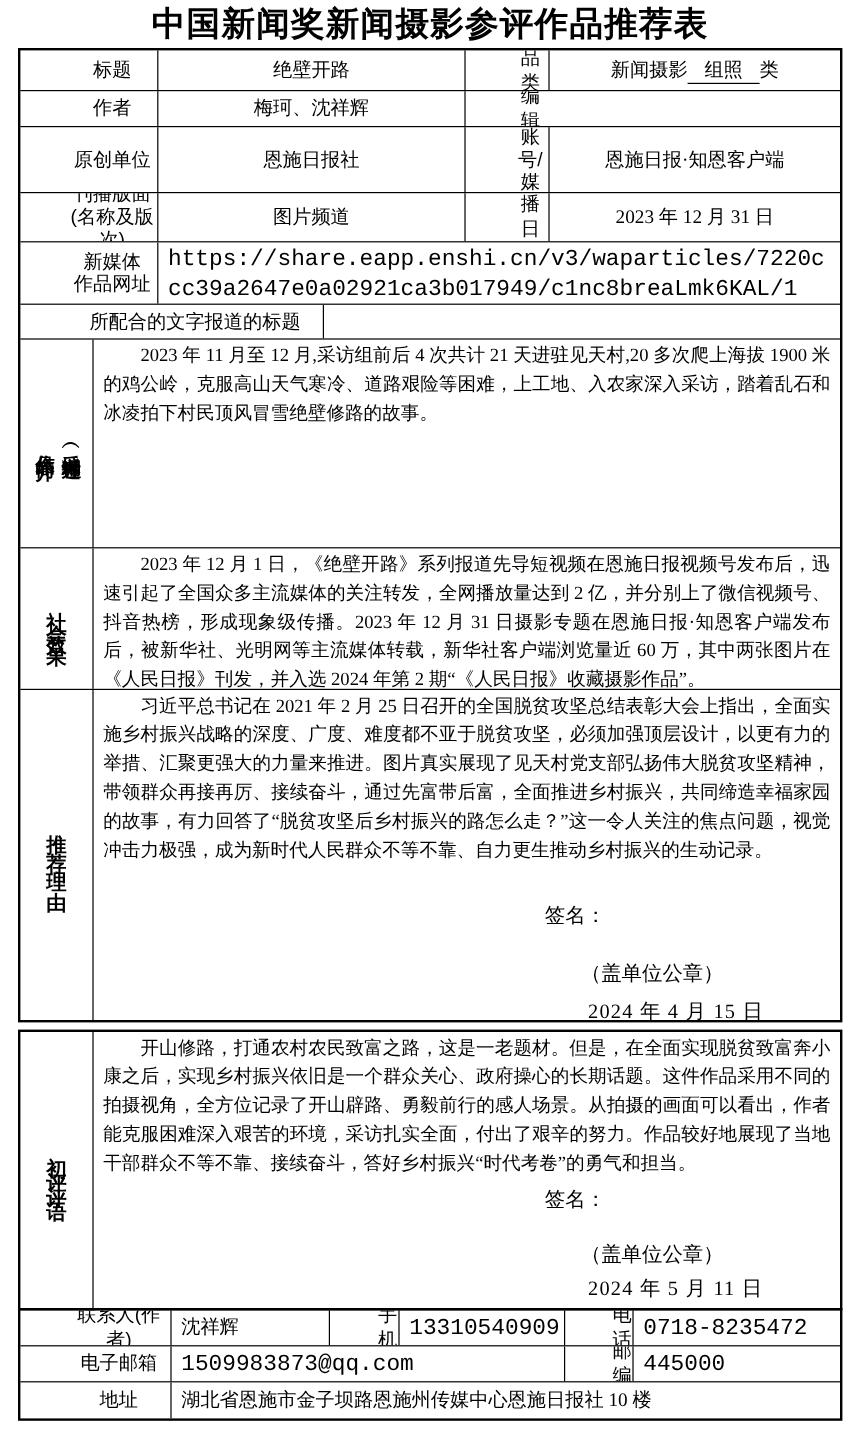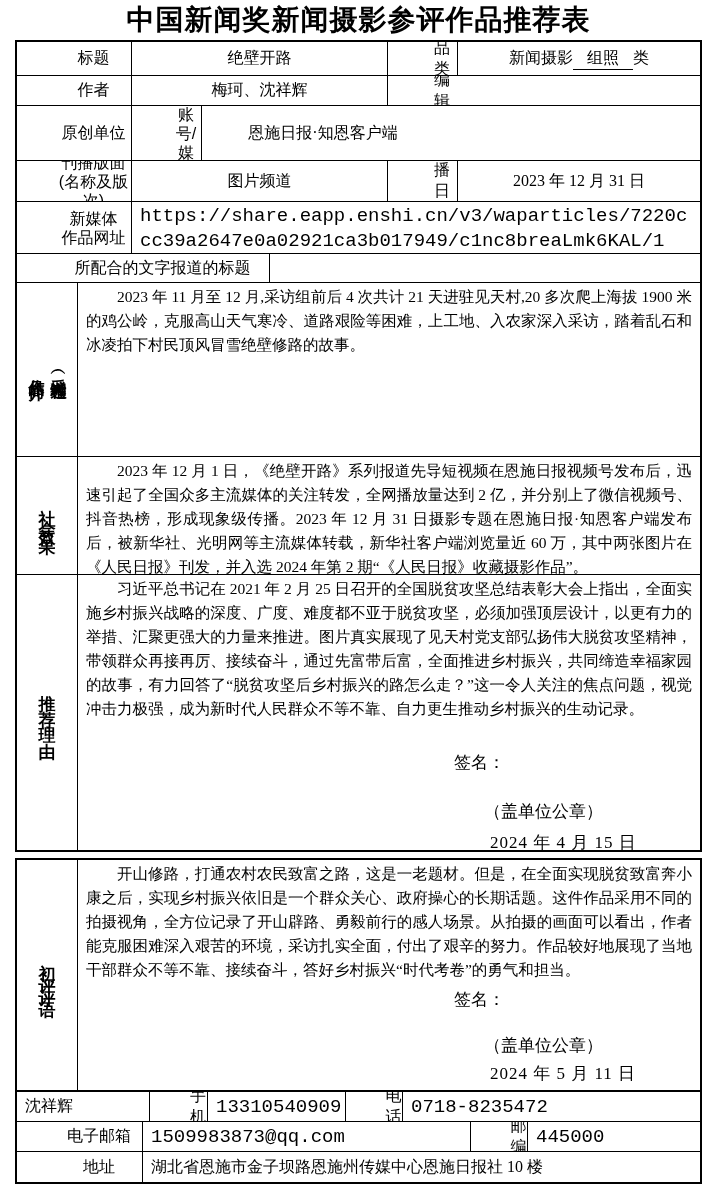--- a/index.html
+++ b/index.html
@@ -79,20 +79,21 @@
     </div>
 
     <div class="row h30">
       <div class="cell lab w114">作者</div>
       <div class="cell w256">梅珂、沈祥辉</div>
       <div class="cell lab w70">编辑</div>
     </div>
 
     <div class="row h55">
       <div class="cell lab w114">原创单位</div>
+      <div class="cell w256">恩施日报社</div>
       <div class="cell lab w70 prewrap">发布端/账
 号/媒体名
 称</div>
       <div class="cell w243">恩施日报·知恩客户端</div>
     </div>
 
     <div class="row h41">
       <div class="cell lab w114 prewrap">刊播版面
 (名称及版次)</div>
       <div class="cell w256">图片频道</div>
@@ -159,20 +160,21 @@
           <div class="s1">签名：</div>
           <div class="s2">（盖单位公章）</div>
           <div class="s3">2024 年 5 月 11 日</div>
         </div>
       </div>
     </div>
   </div>
 
   <div class="tbl tbl3">
     <div class="row h30">
+      <div class="cell lab w125">联系人(作者)</div>
       <div class="cell w132 left">沈祥辉</div>
       <div class="cell lab w58">手机</div>
       <div class="cell w138 left mono">13310540909</div>
       <div class="cell lab w57">电话</div>
       <div class="cell w173 left mono">0718-8235472</div>
     </div>
     <div class="row h30">
       <div class="cell lab w125">电子邮箱</div>
       <div class="cell w328 left mono">1509983873@qq.com</div>
       <div class="cell lab w57">邮编</div>

